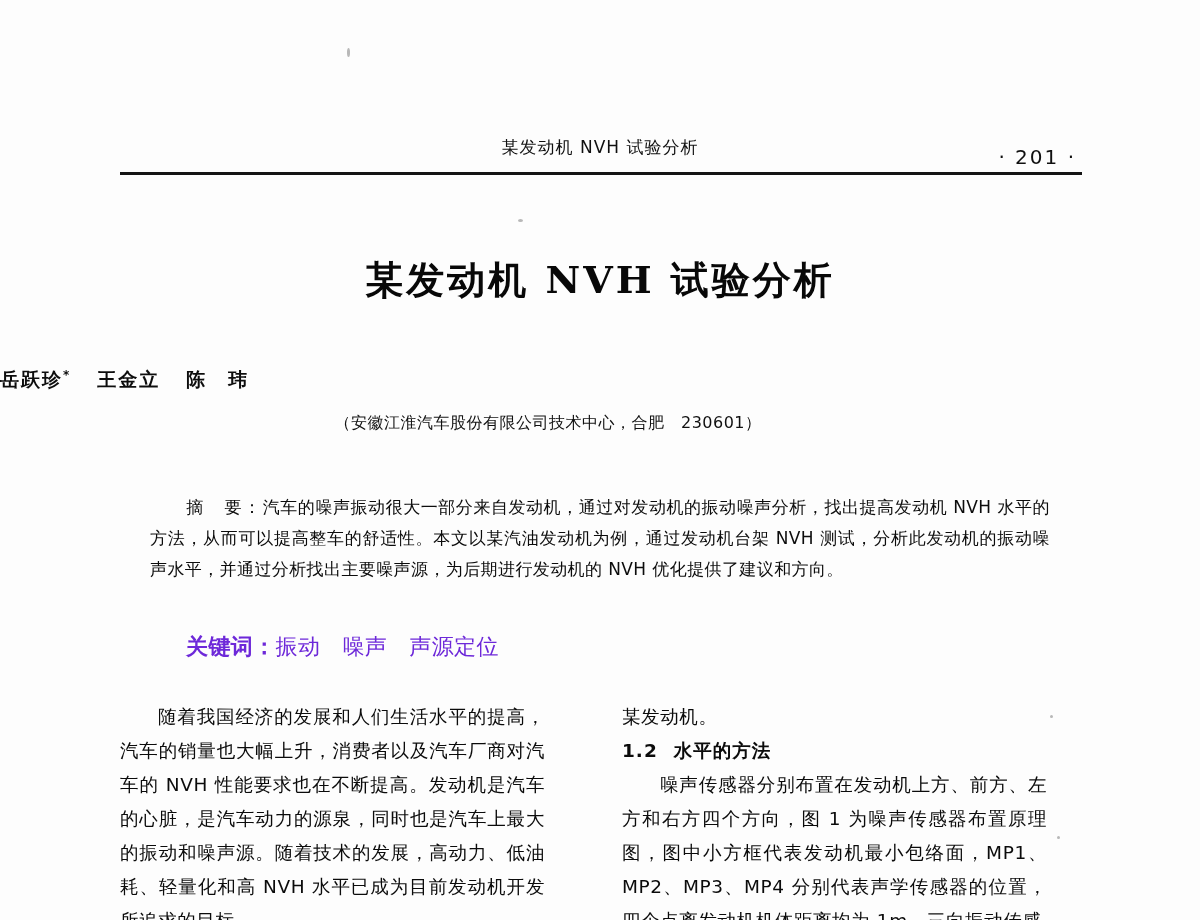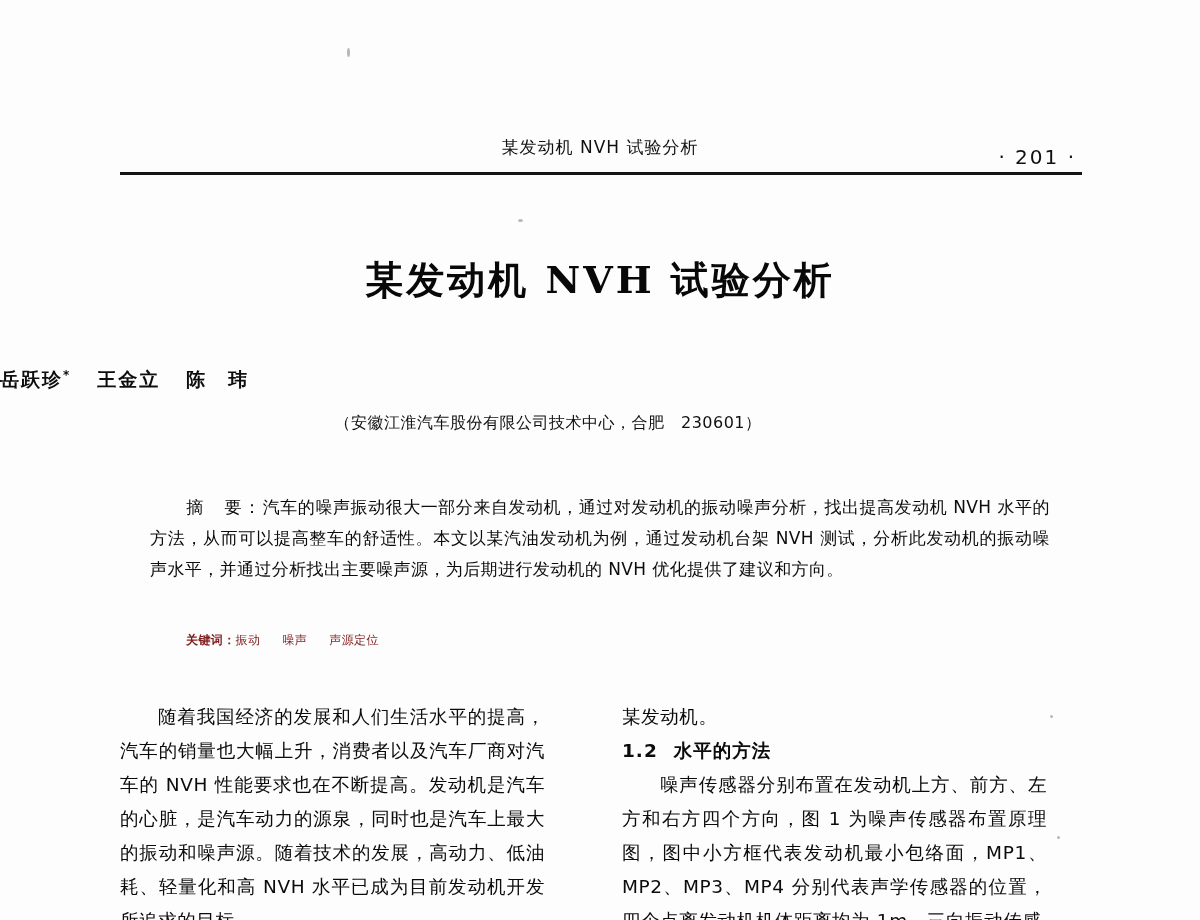--- a/index.html
+++ b/index.html
@@ -116,23 +116,23 @@
   }
   .abstract .ind {
     display: inline-block;
     width: 36px;
   }
   .keywords {
     position: absolute;
     left: 150px;
     top: 632px;
     width: 900px;
-    font-size: 12px;
+    font-size: 22px;
     letter-spacing: 0.4px;
-    color: #7f1d1d;
+    color: #6d28d9;
   }
   .keywords .lead {
     font-weight: bold;
   }
   .keywords .kw {
     display: inline-block;
     margin-right: 22px;
   }
 
   

